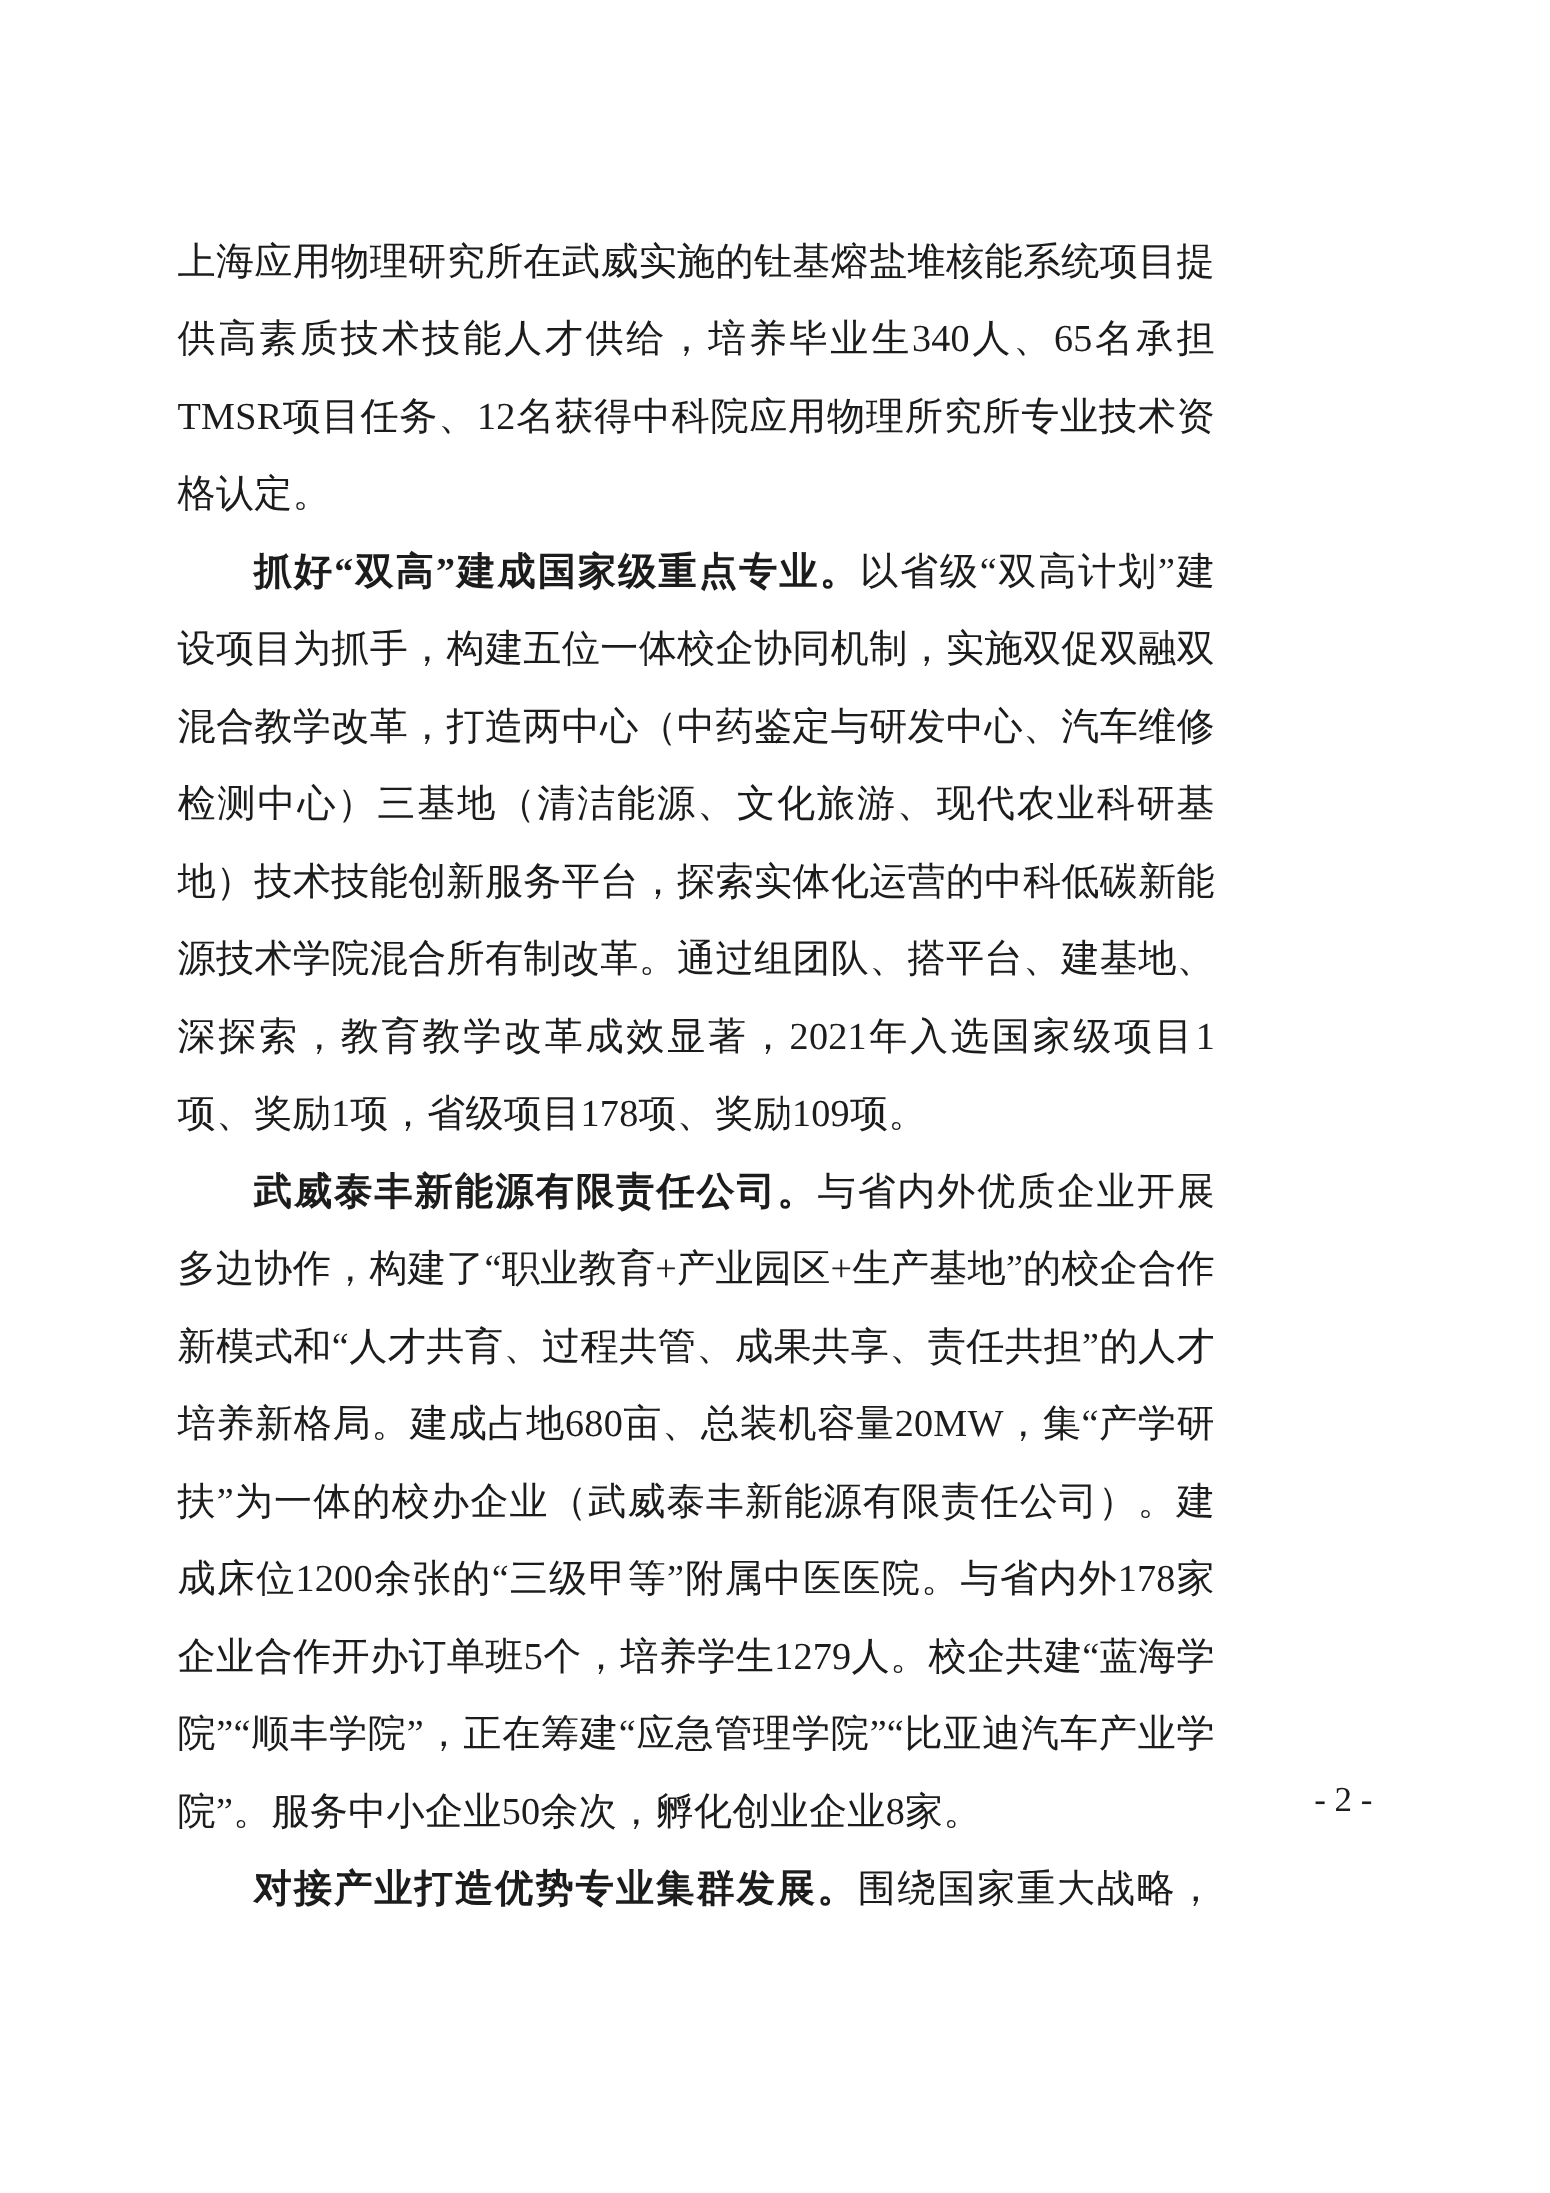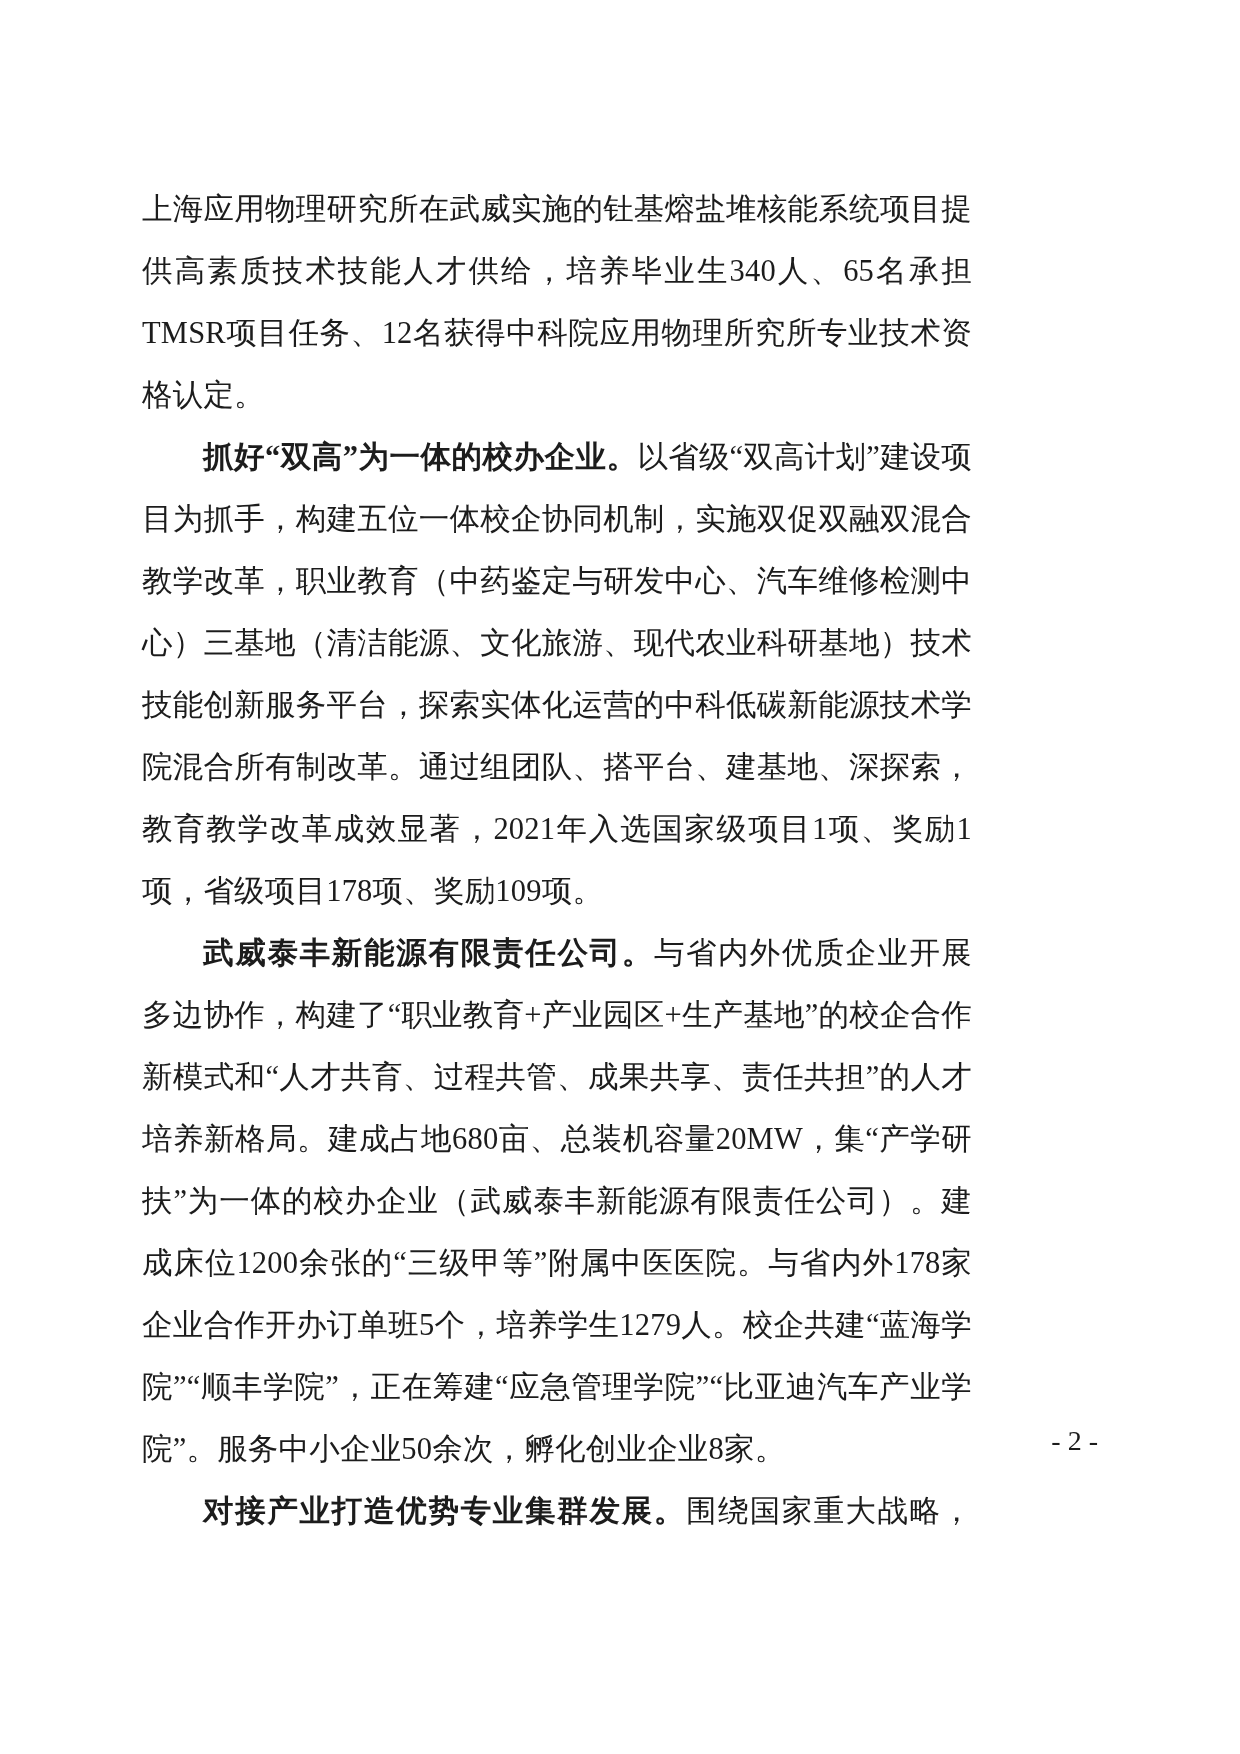--- a/index.html
+++ b/index.html
@@ -55,21 +55,21 @@
 
 <div class="page">
 
   <div class="content">
 
     <p class="para">
       <span>上海应用物理研究所在武威实施的钍基熔盐堆核能系统项目提供高素质技术技能人才供给，培养毕业生340人、65名承担TMSR项目任务、12名获得中科院应用物理所究所专业技术资格认定。</span>
     </p>
 
     <p class="para indent">
-      <span class="lead">抓好“双高”为一体的校办企业。</span><span>以省级“双高计划”建设项目为抓手，构建五位一体校企协同机制，实施双促双融双混合教学改革，职业教育（中药鉴定与研发中心、汽车维修检测中心）三基地（清洁能源、文化旅游、现代农业科研基地）技术技能创新服务平台，探索实体化运营的中科低碳新能源技术学院混合所有制改革。通过组团队、搭平台、建基地、深探索，教育教学改革成效显著，2021年入选国家级项目1项、奖励1项，省级项目178项、奖励109项。</span>
+      <span class="lead">抓好“双高”建成国家级重点专业。</span><span>以省级“双高计划”建设项目为抓手，构建五位一体校企协同机制，实施双促双融双混合教学改革，打造两中心（中药鉴定与研发中心、汽车维修检测中心）三基地（清洁能源、文化旅游、现代农业科研基地）技术技能创新服务平台，探索实体化运营的中科低碳新能源技术学院混合所有制改革。通过组团队、搭平台、建基地、深探索，教育教学改革成效显著，2021年入选国家级项目1项、奖励1项，省级项目178项、奖励109项。</span>
     </p>
 
     <p class="para indent">
       <span class="lead">武威泰丰新能源有限责任公司。</span><span>与省内外优质企业开展多边协作，构建了“职业教育+产业园区+生产基地”的校企合作新模式和“人才共育、过程共管、成果共享、责任共担”的人才培养新格局。建成占地680亩、总装机容量20MW，集“产学研扶”为一体的校办企业（武威泰丰新能源有限责任公司）。建成床位1200余张的“三级甲等”附属中医医院。与省内外178家企业合作开办订单班5个，培养学生1279人。校企共建“蓝海学院”“顺丰学院”，正在筹建“应急管理学院”“比亚迪汽车产业学院”。服务中小企业50余次，孵化创业企业8家。</span>
     </p>
 
     <p class="para indent">
       <span class="lead">对接产业打造优势专业集群发展。</span><span>围绕国家重大战略，对接产业升级和技术变革，打造优势专业集群，建成国家级重点专业</span>
     </p>
 

